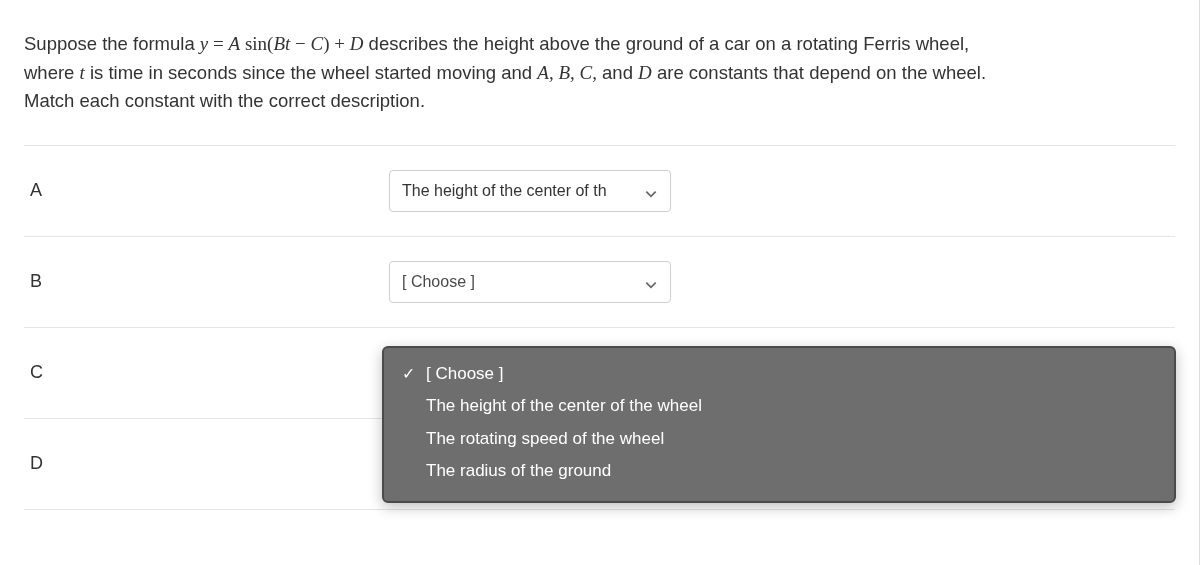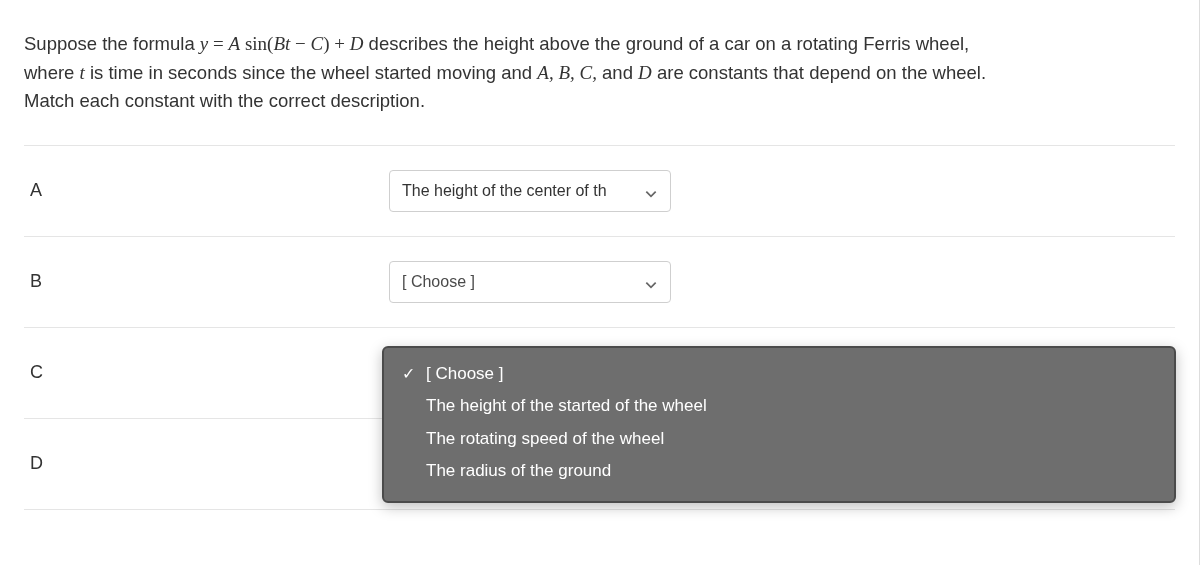--- a/index.html
+++ b/index.html
@@ -161,21 +161,21 @@
       </div>
     </div>
 
   </div>
 
   <div class="dd-menu">
     <div class="dd-option selected">
       <span>[ Choose ]</span>
     </div>
     <div class="dd-option">
-      <span>The height of the started of the wheel</span>
+      <span>The height of the center of the wheel</span>
     </div>
     <div class="dd-option">
       <span>The rotating speed of the wheel</span>
     </div>
     <div class="dd-option">
       <span>The radius of the ground</span>
     </div>
   </div>
 
 </div>

